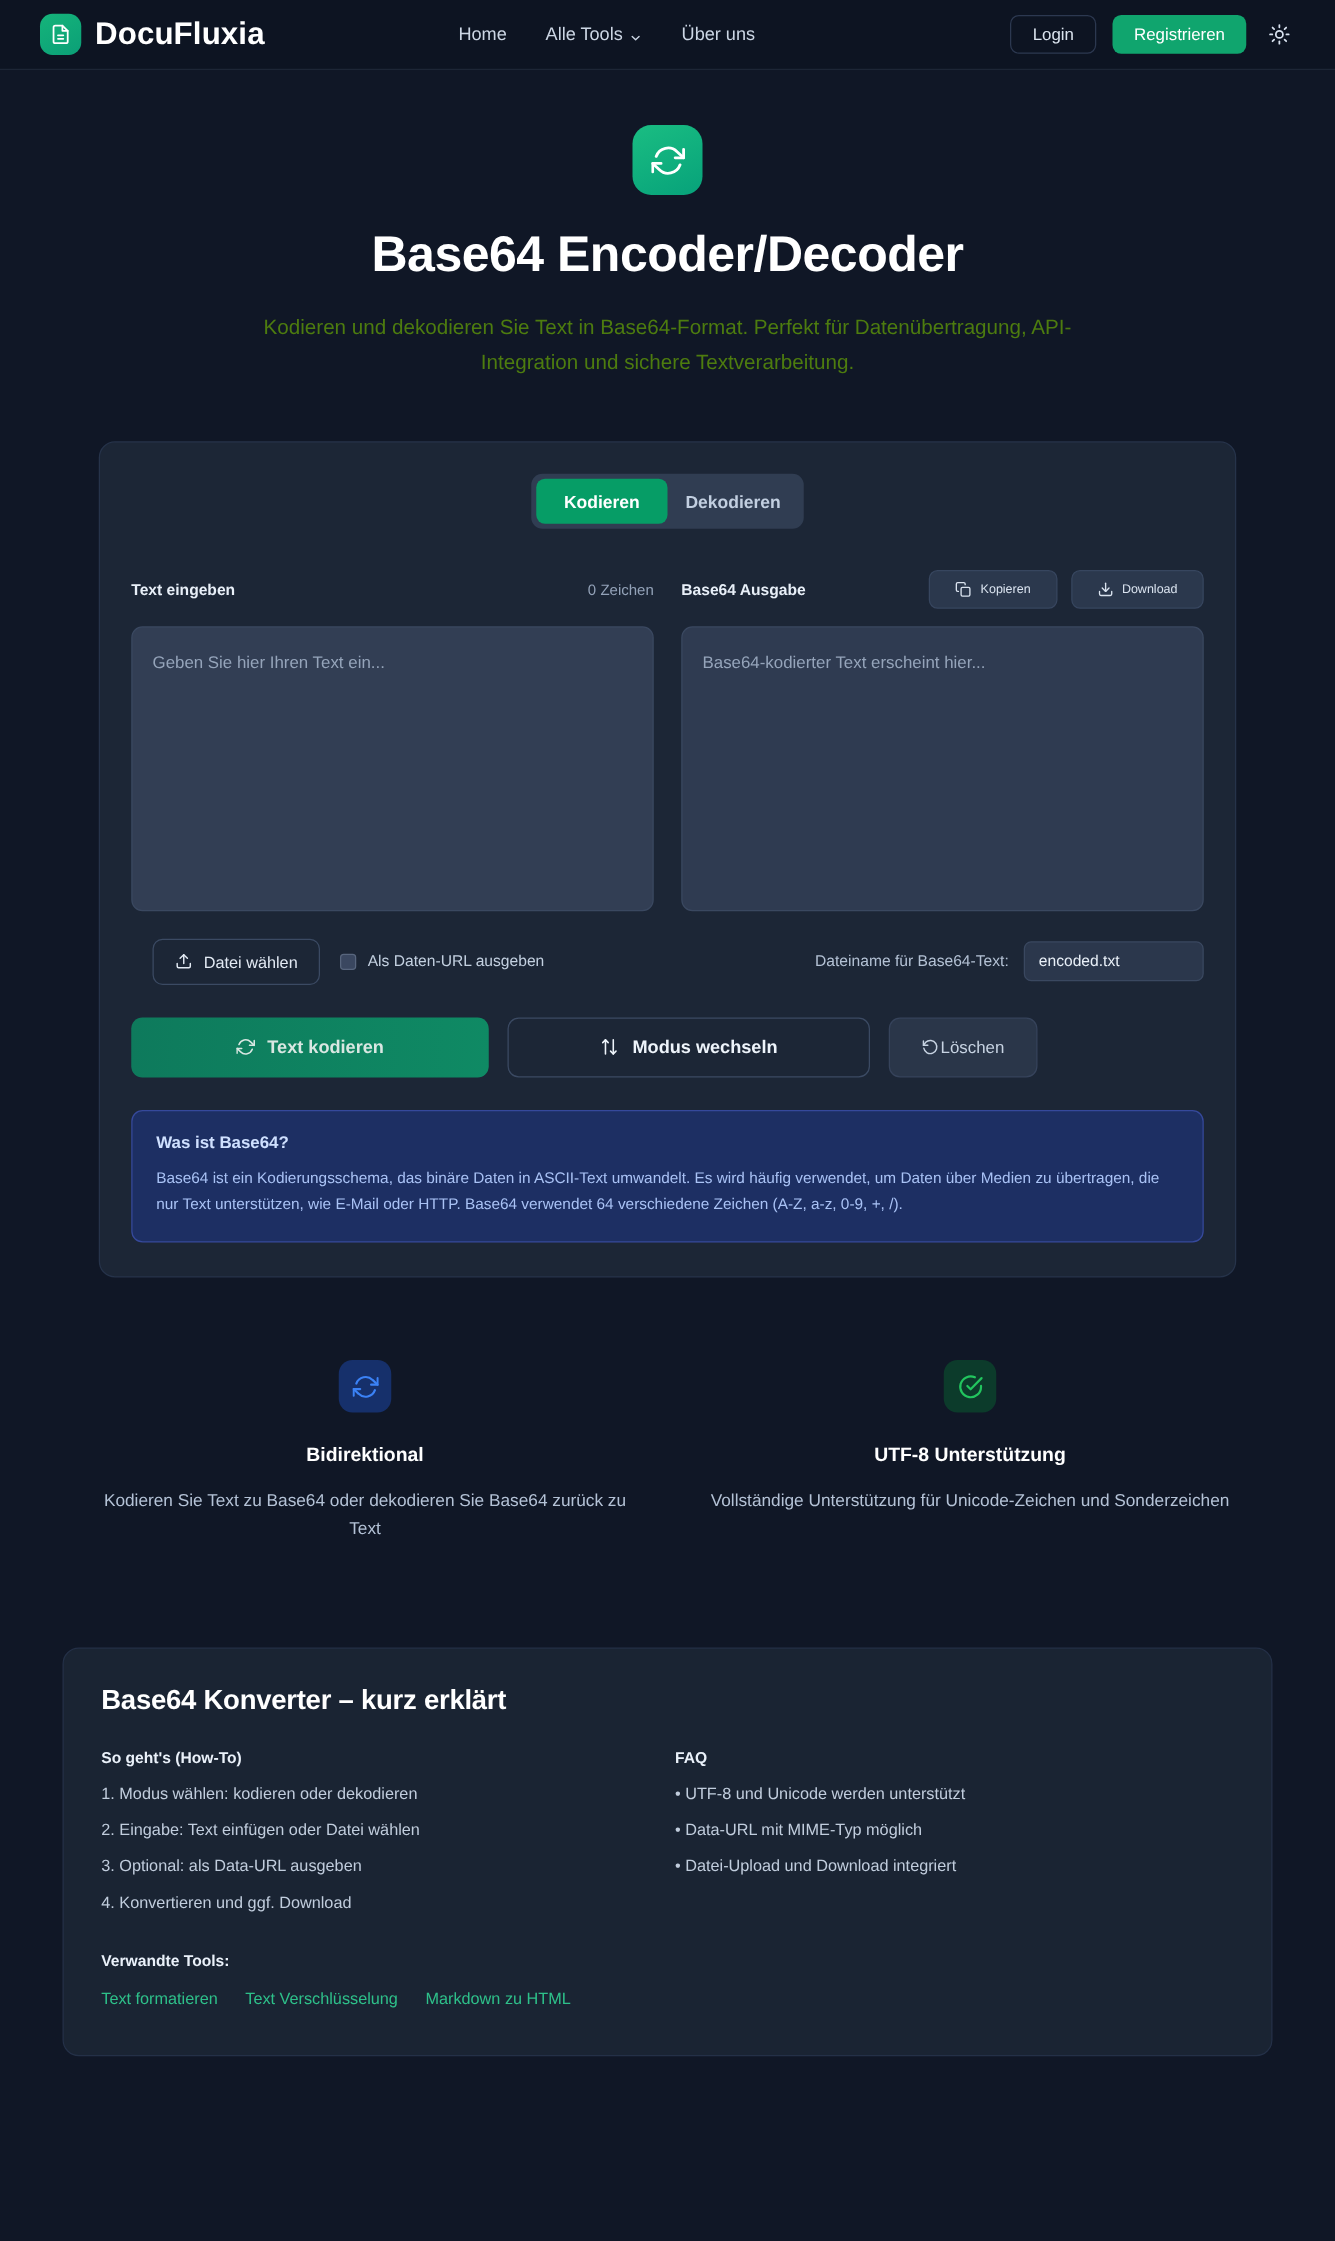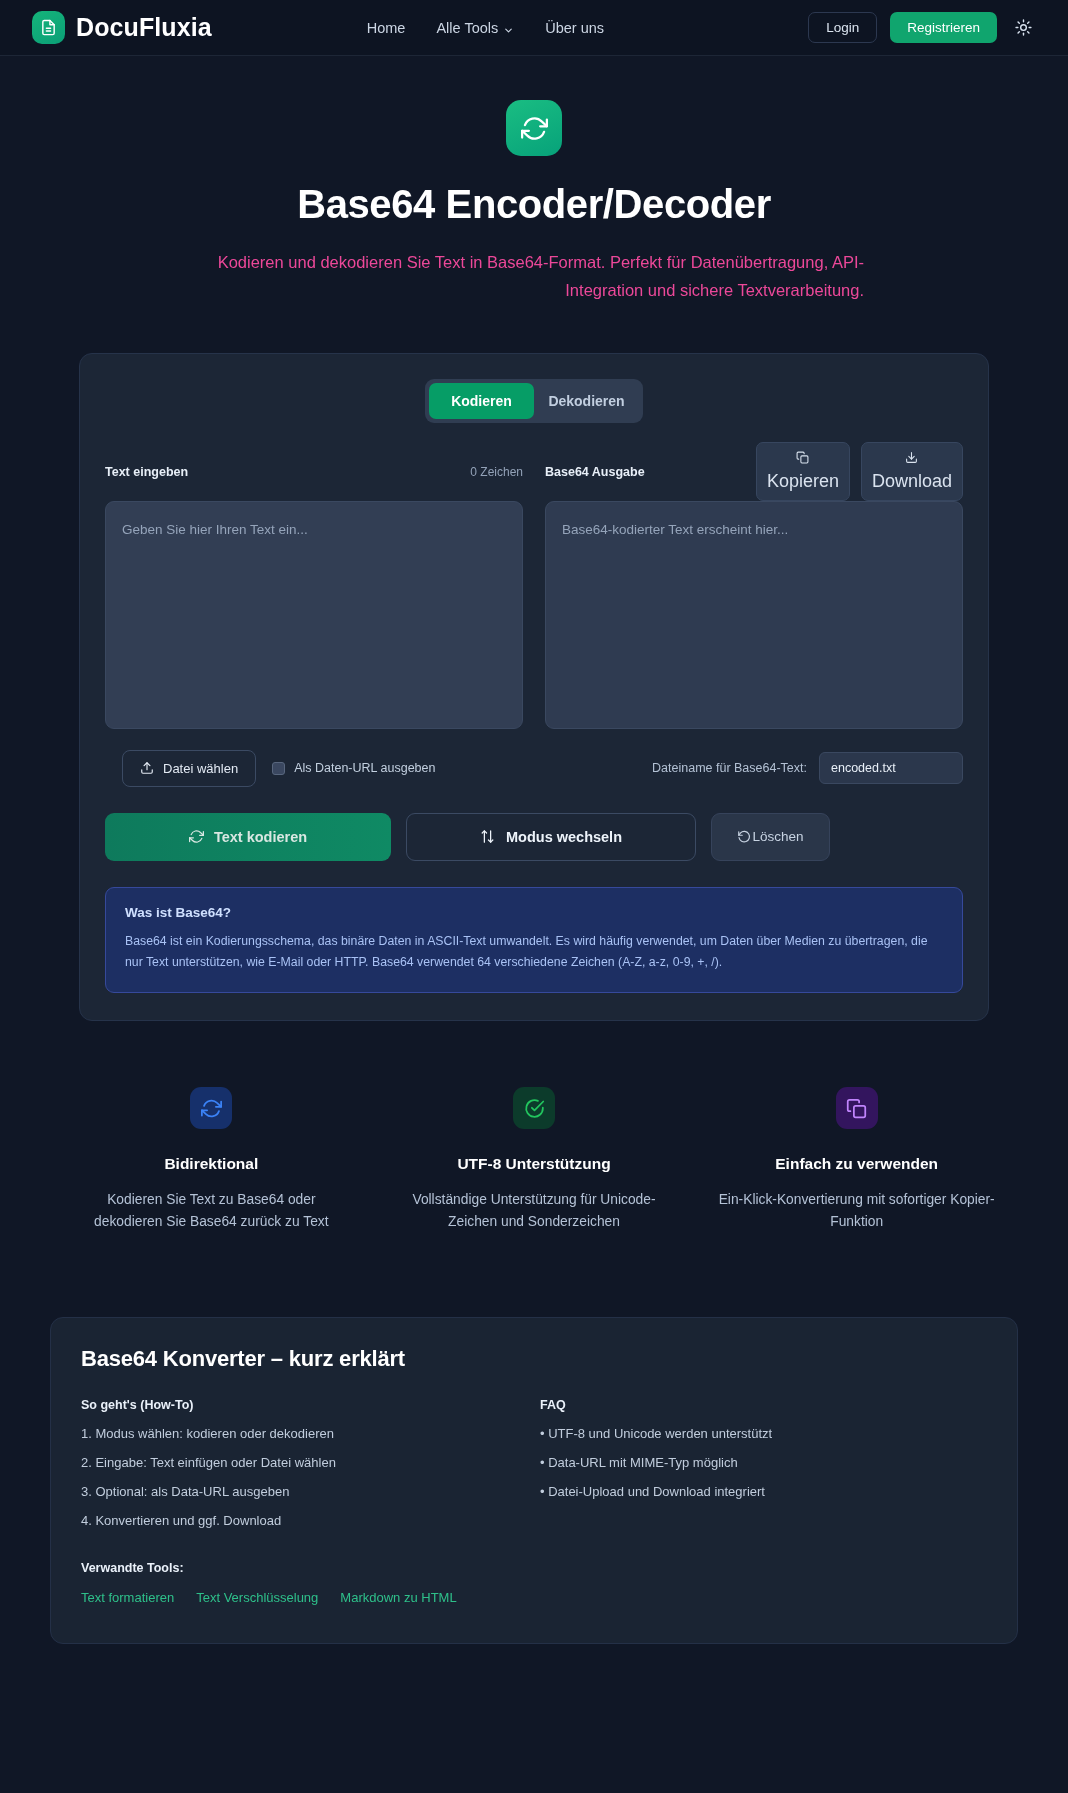--- a/index.html
+++ b/index.html
@@ -57,22 +57,22 @@
   .hero-icon {
     width: 56px; height: 56px; margin: 0 auto 26px;
     border-radius: 15px; background: linear-gradient(155deg,#1abd82,#07a27a);
     display: flex; align-items: center; justify-content: center;
   }
   .hero-title {
     font-size: 40px; font-weight: bold; color:#fff; letter-spacing:-.4px;
     margin-bottom: 21px;
   }
   .hero-sub {
-    font-size: 16.5px; line-height: 1.72; color: #ec4899;
-    max-width: 660px; margin: 0 auto; text-align: right;
+    font-size: 16.5px; line-height: 1.72; color: #4d7c0f;
+    max-width: 660px; margin: 0 auto;
   }
 
   
   .tool-card {
     margin: 48px 79px 0; background: #1c2636;
     border: 1px solid #26334a; border-radius: 13px;
     padding: 25px 25px 27px;
   }
   .tabs {
     width: 218px; margin: 0 auto 34px; background: #303d52;
@@ -88,23 +88,23 @@
   .io-grid { display: flex; gap: 22px; }
   .io-col { flex: 1; min-width: 0; }
   .io-head {
     display: flex; align-items: center; height: 30px; margin-bottom: 14px;
   }
   .io-label { font-size: 12.5px; font-weight: bold; color: #e8eff8; }
   .io-count { margin-left: auto; font-size: 12px; color: #93a2b8; }
   .io-actions { margin-left: auto; display: flex; gap: 11px; }
   .mini-btn {
     display: flex; align-items: center; gap: 7px;
-    font-size: 18px; color: #dae3ef; background: #2b384d;
-    border: 1px solid #37465f; border-radius: 7px; padding: 8px 10px;
-    cursor: pointer; font-family: inherit; white-space: nowrap; flex-direction: column;
+    font-size: 10px; color: #dae3ef; background: #2b384d;
+    border: 1px solid #37465f; border-radius: 7px; padding: 8px 20px;
+    cursor: pointer; font-family: inherit; white-space: nowrap;
   }
   .io-area {
     height: 228px; background: #323e54; border: 1px solid #3a4860;
     border-radius: 9px; padding: 18px 16px; font-size: 13.5px;
     color: #95a4ba; font-family: inherit; resize: none; width: 100%;
     line-height: 1.5;
   }
   .io-area::placeholder { color:#95a4ba; }
   .io-area.output { background: #2f3b51; }
 
@@ -374,30 +374,20 @@
     <div class="feature-icon" style="background:#0c3b2b">
       <svg width="21" height="21" viewBox="0 0 24 24" fill="none" stroke="#22c55e" stroke-width="2" stroke-linecap="round" stroke-linejoin="round">
         <path d="M21.5 11.1V12a9.5 9.5 0 1 1-5.6-8.7"></path>
           <polyline points="22 4 12 14.2 9 11.2"></polyline>
       </svg>
     </div>
     <div class="feature-title">UTF-8 Unterstützung</div>
     <div class="feature-desc">Vollständige Unterstützung für Unicode-Zeichen und Sonderzeichen</div>
   </div>
 
-  <div class="feature">
-    <div class="feature-icon" style="background:#33155e">
-      <svg width="21" height="21" viewBox="0 0 24 24" fill="none" stroke="#c084fc" stroke-width="2" stroke-linecap="round" stroke-linejoin="round">
-        <rect x="9" y="9" width="13" height="13" rx="2"></rect>
-          <path d="M5 15H4a2 2 0 0 1-2-2V4a2 2 0 0 1 2-2h9a2 2 0 0 1 2 2v1"></path>
-      </svg>
-    </div>
-    <div class="feature-title">Einfach zu verwenden</div>
-    <div class="feature-desc">Ein-Klick-Konvertierung mit sofortiger Kopier-Funktion</div>
-  </div>
 </div>
 
 <div class="explain">
   <div class="explain-title">Base64 Konverter – kurz erklärt</div>
   <div class="explain-cols">
     <div class="explain-col">
       <div class="sub-head">So geht's (How-To)</div>
       <div class="line-item">1. Modus wählen: kodieren oder dekodieren</div>
       <div class="line-item">2. Eingabe: Text einfügen oder Datei wählen</div>
       <div class="line-item">3. Optional: als Data-URL ausgeben</div>

